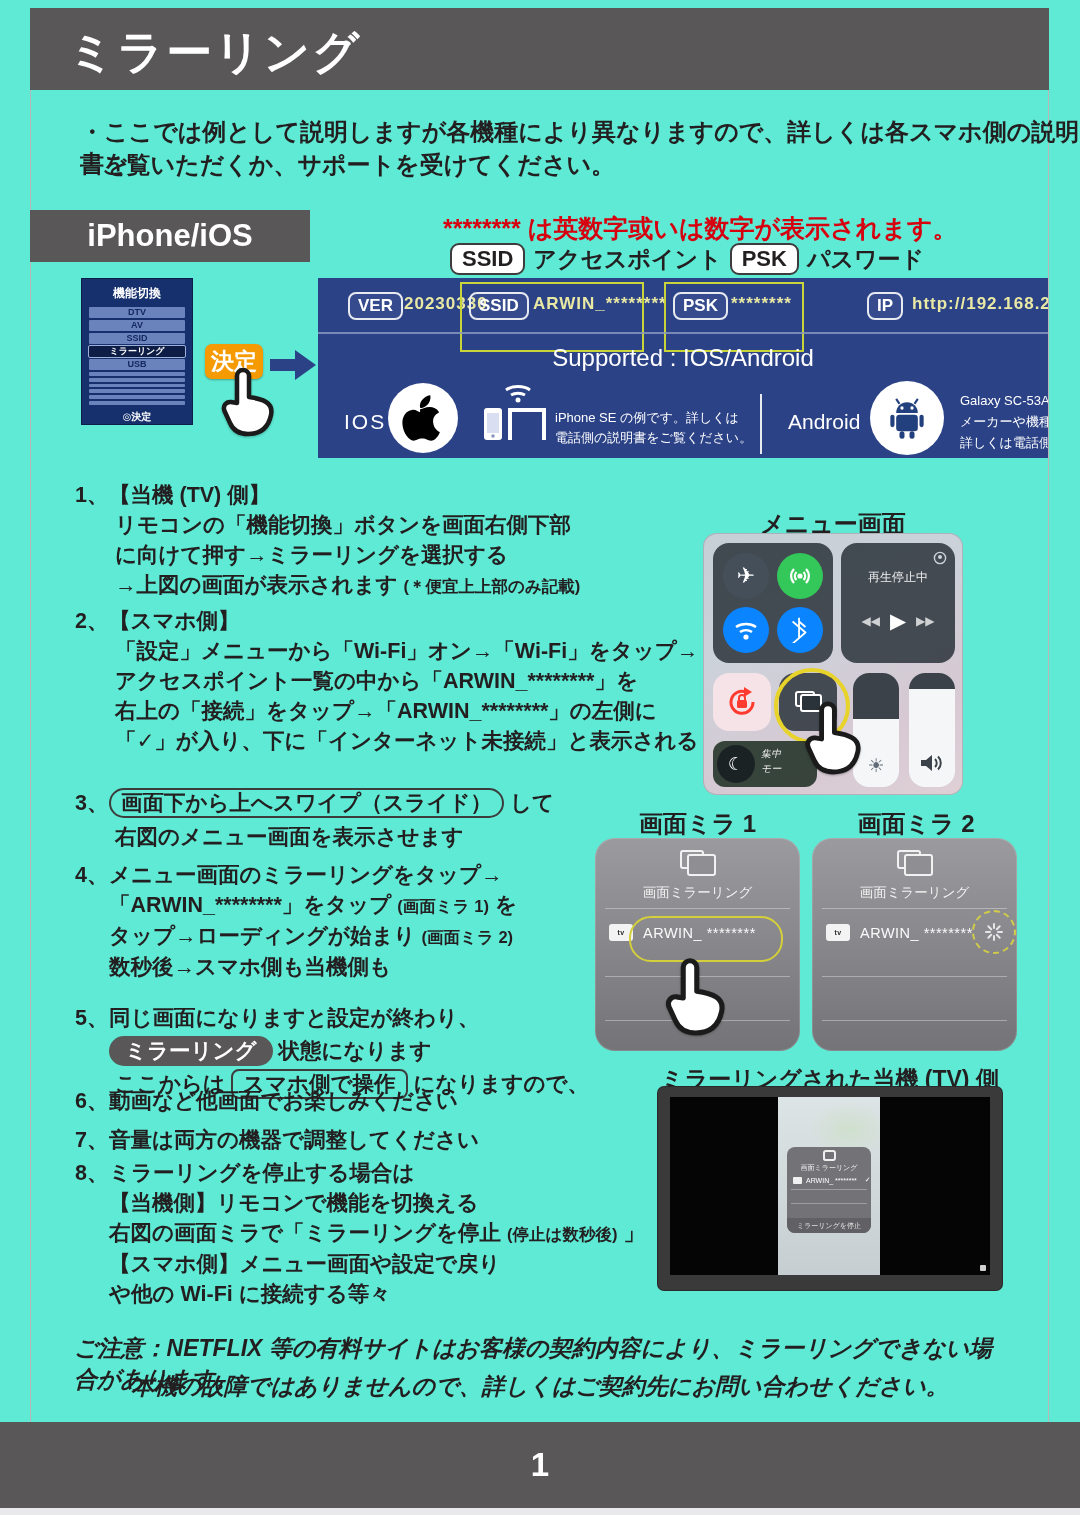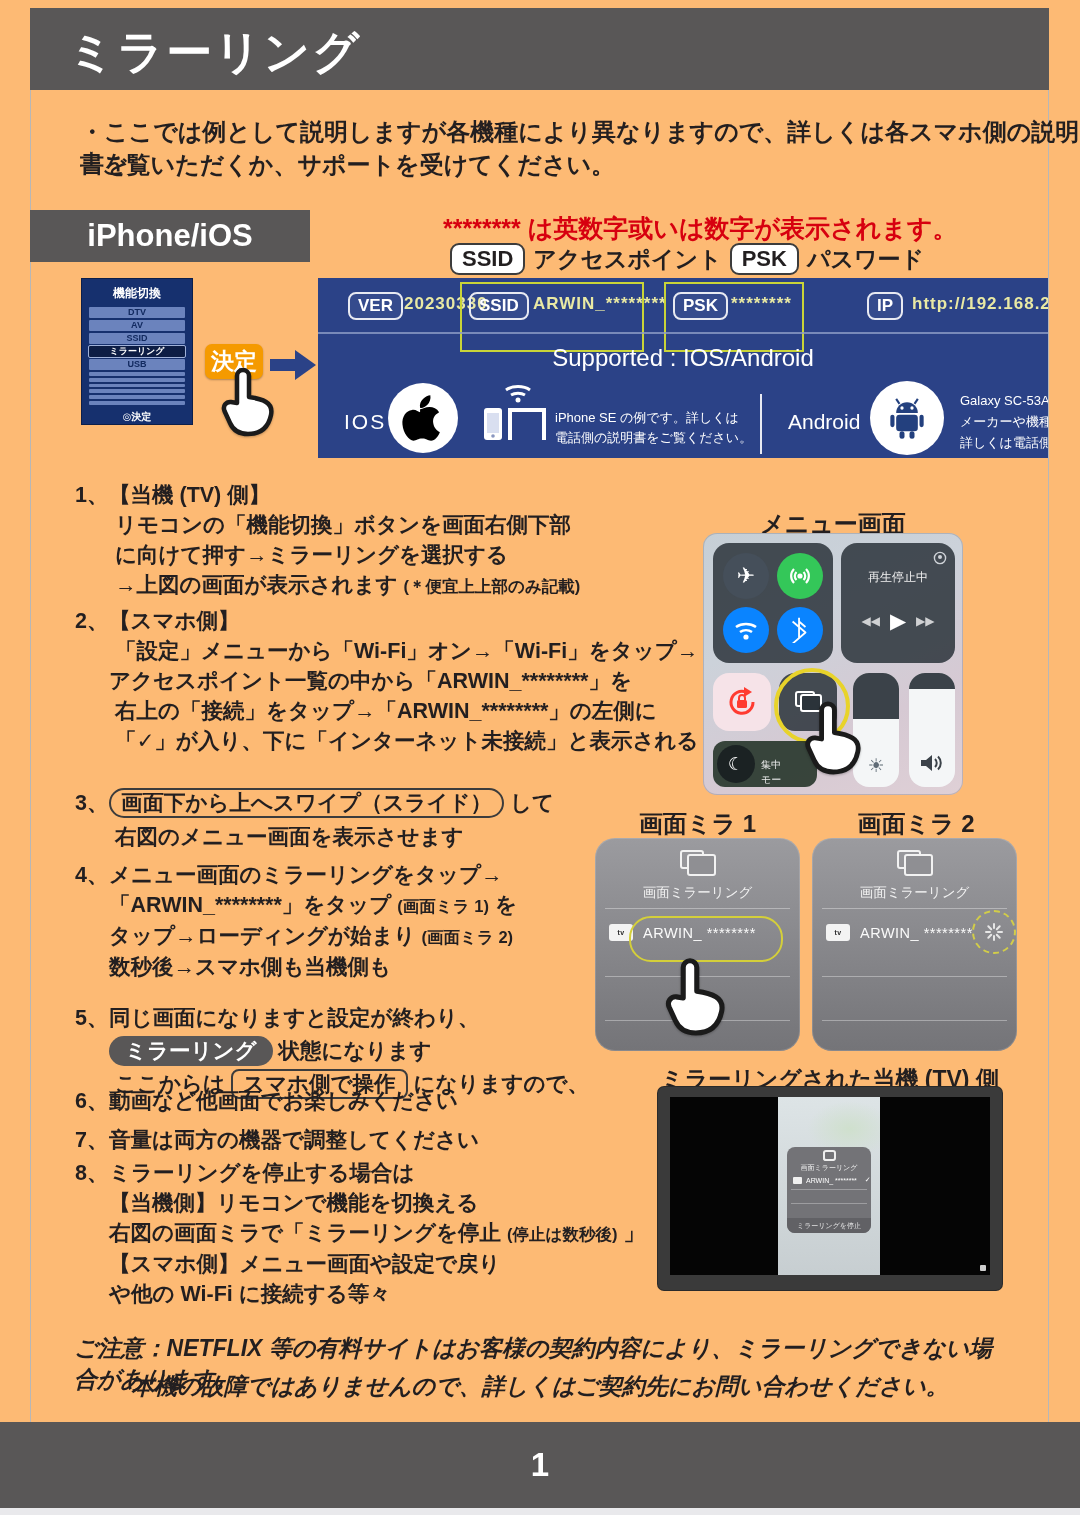--- a/index.html
+++ b/index.html
@@ -1,18 +1,18 @@
 <!DOCTYPE html>
 <html lang="ja"><head>
 <meta charset="utf-8">
 <style>
   html,body{margin:0;padding:0;background:#ffffff;}
   body{width:1080px;height:1515px;font-family:"Liberation Sans","DejaVu Sans",sans-serif;
        font-weight:bold;color:#231f20;-webkit-font-smoothing:antialiased;}
-  .page{position:relative;width:1080px;height:1515px;overflow:hidden;background:#fdba74;}
+  .page{position:relative;width:1080px;height:1515px;overflow:hidden;background:#5eead4;}
   .abs{position:absolute;}
 
   
   .title-bar{left:30px;top:8px;width:1019px;height:82px;background:#595757;}
   .title-bar .t{position:absolute;left:38px;top:14px;font-size:46px;color:#fff;letter-spacing:2px;}
   .page-border-l{left:30px;top:90px;width:1px;height:1332px;background:#b7b7b7;}
   .page-border-r{left:1048px;top:90px;width:1px;height:1332px;background:#b7b7b7;}
   .footer-bar{left:0;top:1422px;width:1080px;height:86px;background:#595757;color:#fff;
               display:flex;align-items:center;justify-content:center;font-size:33px;}
   .footer-strip{left:0;top:1508px;width:1080px;height:7px;background:#e9e9ec;}
@@ -75,21 +75,21 @@
   .cc-circ{position:absolute;width:46px;height:46px;border-radius:50%;display:flex;align-items:center;justify-content:center;}
   .np-txt{position:absolute;left:0;top:26px;width:100%;text-align:center;color:#f0f0f0;font-size:12px;font-weight:normal;}
   .np-ctrl{position:absolute;left:0;top:66px;width:100%;display:flex;align-items:center;justify-content:center;gap:10px;color:#fff;}
   .slider{position:absolute;width:46px;height:114px;border-radius:16px;overflow:hidden;background:#f4f6f7;}
   .slider .dark{position:absolute;left:0;top:0;width:100%;background:#3b4249;}
   .slider .ic{position:absolute;left:0;bottom:10px;width:100%;text-align:center;}
   .yellow-ring{position:absolute;width:68px;height:68px;border:4px solid #e8d32a;border-radius:50%;}
   .moon-tile{position:absolute;left:10px;top:208px;width:104px;height:46px;border-radius:12px;background:rgba(33,49,38,.88);}
   .moon-c{position:absolute;left:4px;top:4px;width:38px;height:38px;border-radius:50%;background:rgba(20,26,30,.8);
           color:#fff;display:flex;align-items:center;justify-content:center;font-size:18px;}
-  .focus-txt{position:absolute;left:48px;top:16px;color:#eee;font-size:10px;line-height:15px;font-weight:normal;}
+  .focus-txt{position:absolute;left:48px;top:5px;color:#eee;font-size:10px;line-height:15px;font-weight:normal;font-style:italic;}
 
   
   .mira{position:absolute;width:205px;height:213px;border-radius:20px;
         background:linear-gradient(#9b9b9f,#747478);box-shadow:inset 0 0 0 1px rgba(255,255,255,.15);overflow:hidden;}
   .mira .icon-wrap{position:absolute;left:0;top:12px;width:100%;display:flex;justify-content:center;}
   .mira .ttl{position:absolute;left:0;top:46px;width:100%;text-align:center;color:#f2f2f2;font-size:13.5px;font-weight:normal;}
   .mira .dv{position:absolute;left:10px;width:185px;height:1px;background:rgba(255,255,255,.35);}
   .mira .row{position:absolute;left:14px;top:86px;display:flex;align-items:center;gap:10px;color:#fafafa;
              font-size:14.5px;letter-spacing:.5px;font-weight:normal;}
   .tvb{width:24px;height:17px;background:#f3f3f3;border-radius:3px;color:#2c2c2e;font-size:7px;
@@ -254,21 +254,21 @@
         <span class="small">(＊便宜上上部のみ記載)</span>
       </div>
     </div>
   </div>
 
   <div class="step" style="top:606px">
     <span class="num">2、</span>
     <div class="body">
       <div>【スマホ側】</div>
       <div style="margin-left:6px">「設定」メニューから「Wi-Fi」オン→「Wi-Fi」をタップ→</div>
-      <div style="">アクセスポイント一覧の中から「ARWIN_********」を</div>
+      <div style="margin-left:6px">アクセスポイント一覧の中から「ARWIN_********」を</div>
       <div style="margin-left:6px">右上の「接続」をタップ→「ARWIN_********」の左側に</div>
       <div style="margin-left:6px">「✓」が入り、下に「インターネット未接続」と表示される</div>
     </div>
   </div>
 
   <div class="step" style="top:788px">
     <span class="num">3、</span>
     <div class="body">
       <div>
         <span class="inline-box">画面下から上へスワイプ（スライド）</span>

